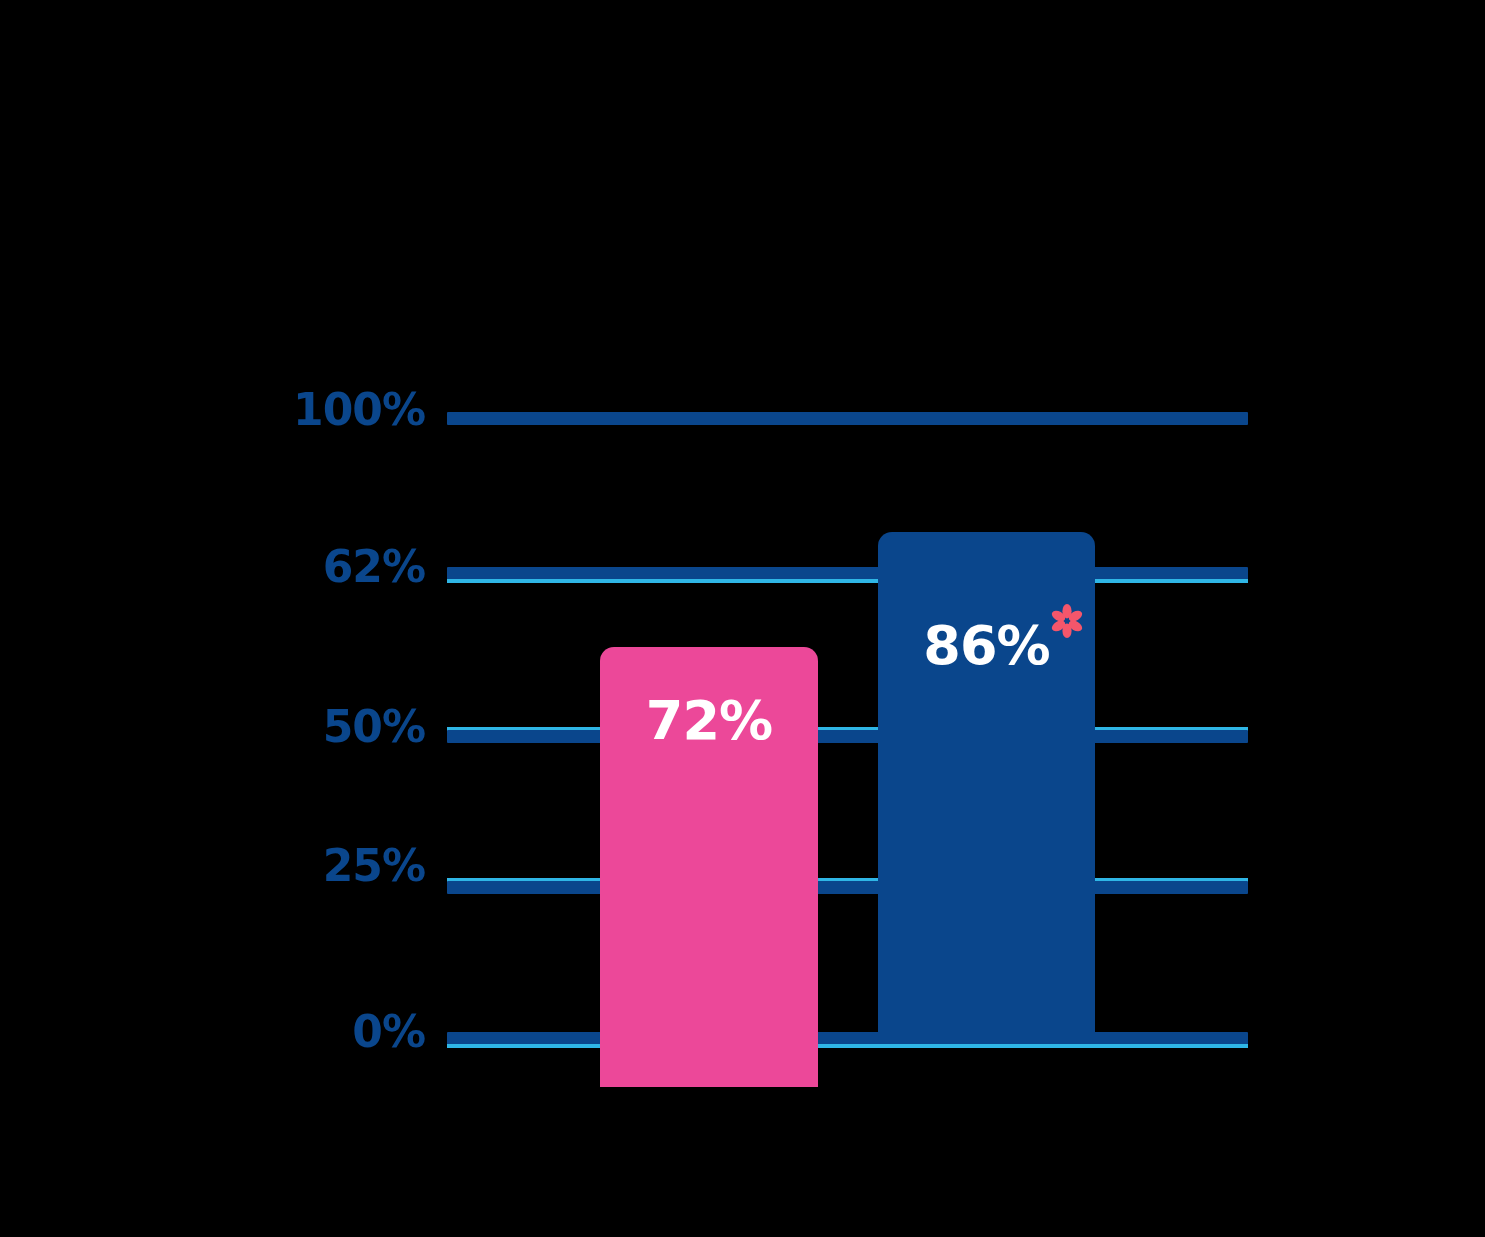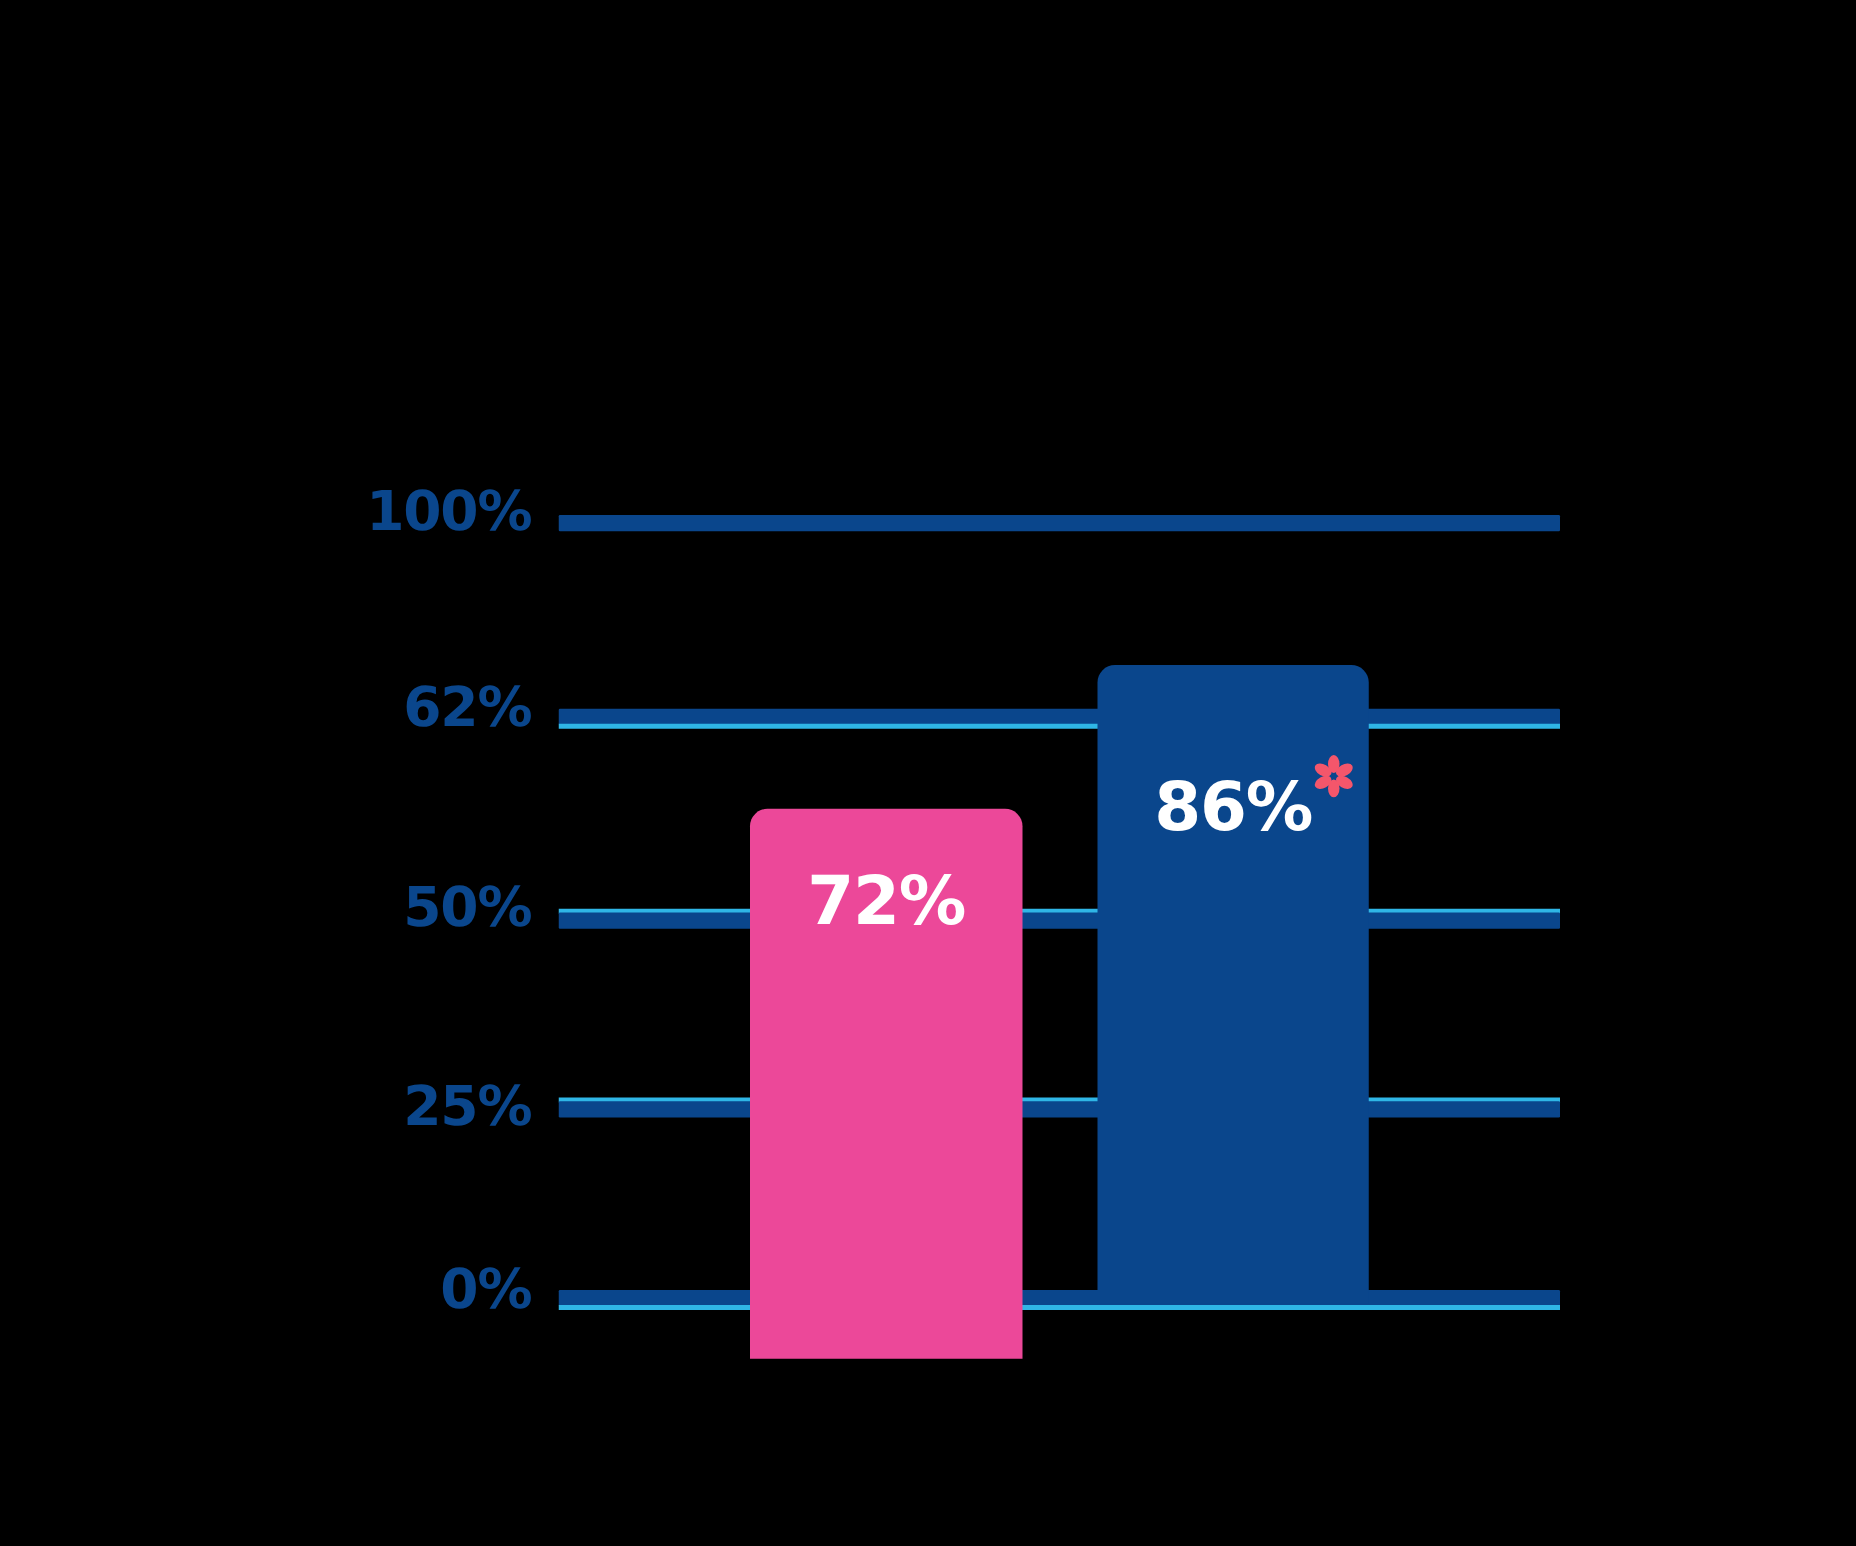--- a/index.html
+++ b/index.html
@@ -163,18 +163,18 @@
         </span>
       </div>
     </div>
 
     <div class="tick-label" style="top:388px;">100%</div>
 
     <div class="tick-label" style="top:545px;">62%</div>
 
     <div class="tick-label" style="top:705px;margin-left:44px;">50%</div>
 
-    <div class="tick-label" style="top:864px;">25%</div>
+    <div class="tick-label" style="top:844px;">25%</div>
 
     <div class="tick-label" style="top:1010px;">0%</div>
 
   </div>
 </div>
 
 </body></html>

